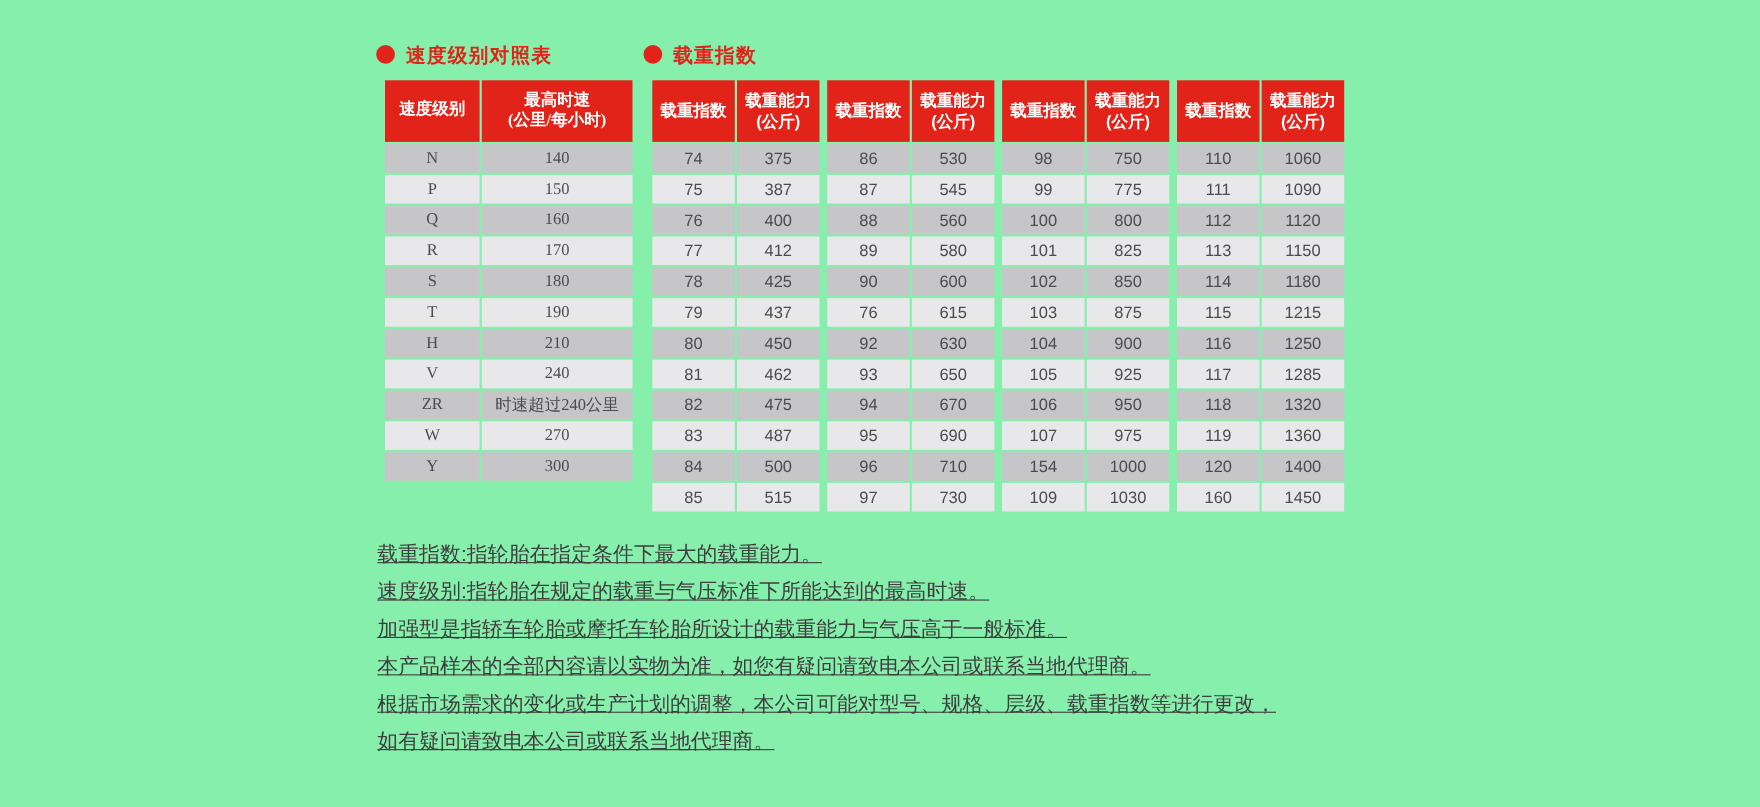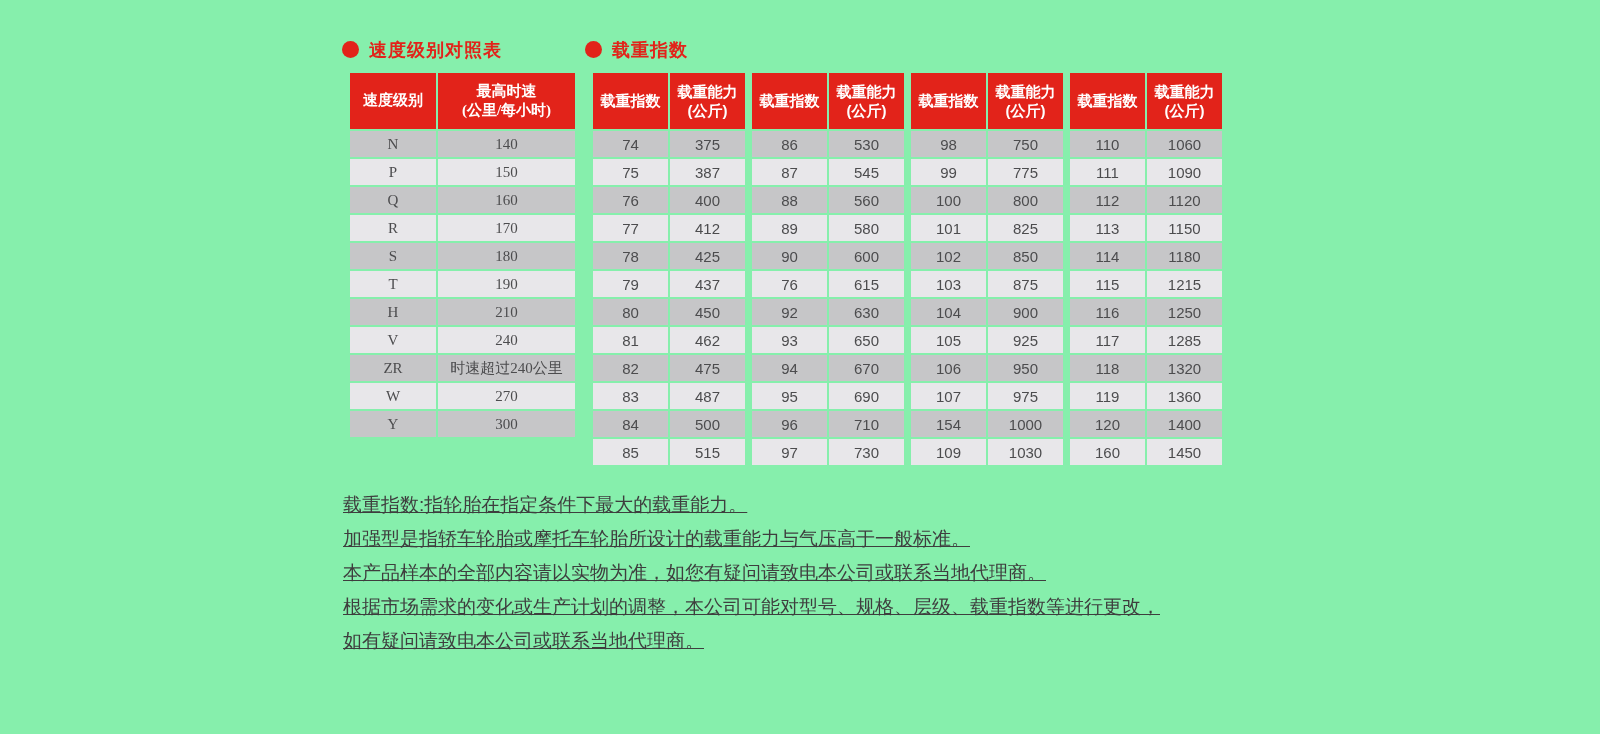--- a/index.html
+++ b/index.html
@@ -225,19 +225,20 @@
           <div class="cell dark">120</div>
           <div class="cell dark">1400</div>
           <div class="cell light">160</div>
           <div class="cell light">1450</div>
         </div>
       </div>
   </div>
 
   <div class="notes">
     <div class="note-line">载重指数:指轮胎在指定条件下最大的载重能力。</div>
+    <div class="note-line">速度级别:指轮胎在规定的载重与气压标准下所能达到的最高时速。</div>
     <div class="note-line">加强型是指轿车轮胎或摩托车轮胎所设计的载重能力与气压高于一般标准。</div>
     <div class="note-line">本产品样本的全部内容请以实物为准，如您有疑问请致电本公司或联系当地代理商。</div>
     <div class="note-line">根据市场需求的变化或生产计划的调整，本公司可能对型号、规格、层级、载重指数等进行更改，</div>
     <div class="note-line">如有疑问请致电本公司或联系当地代理商。</div>
   </div>
 
 </div>
 
 </body></html>

